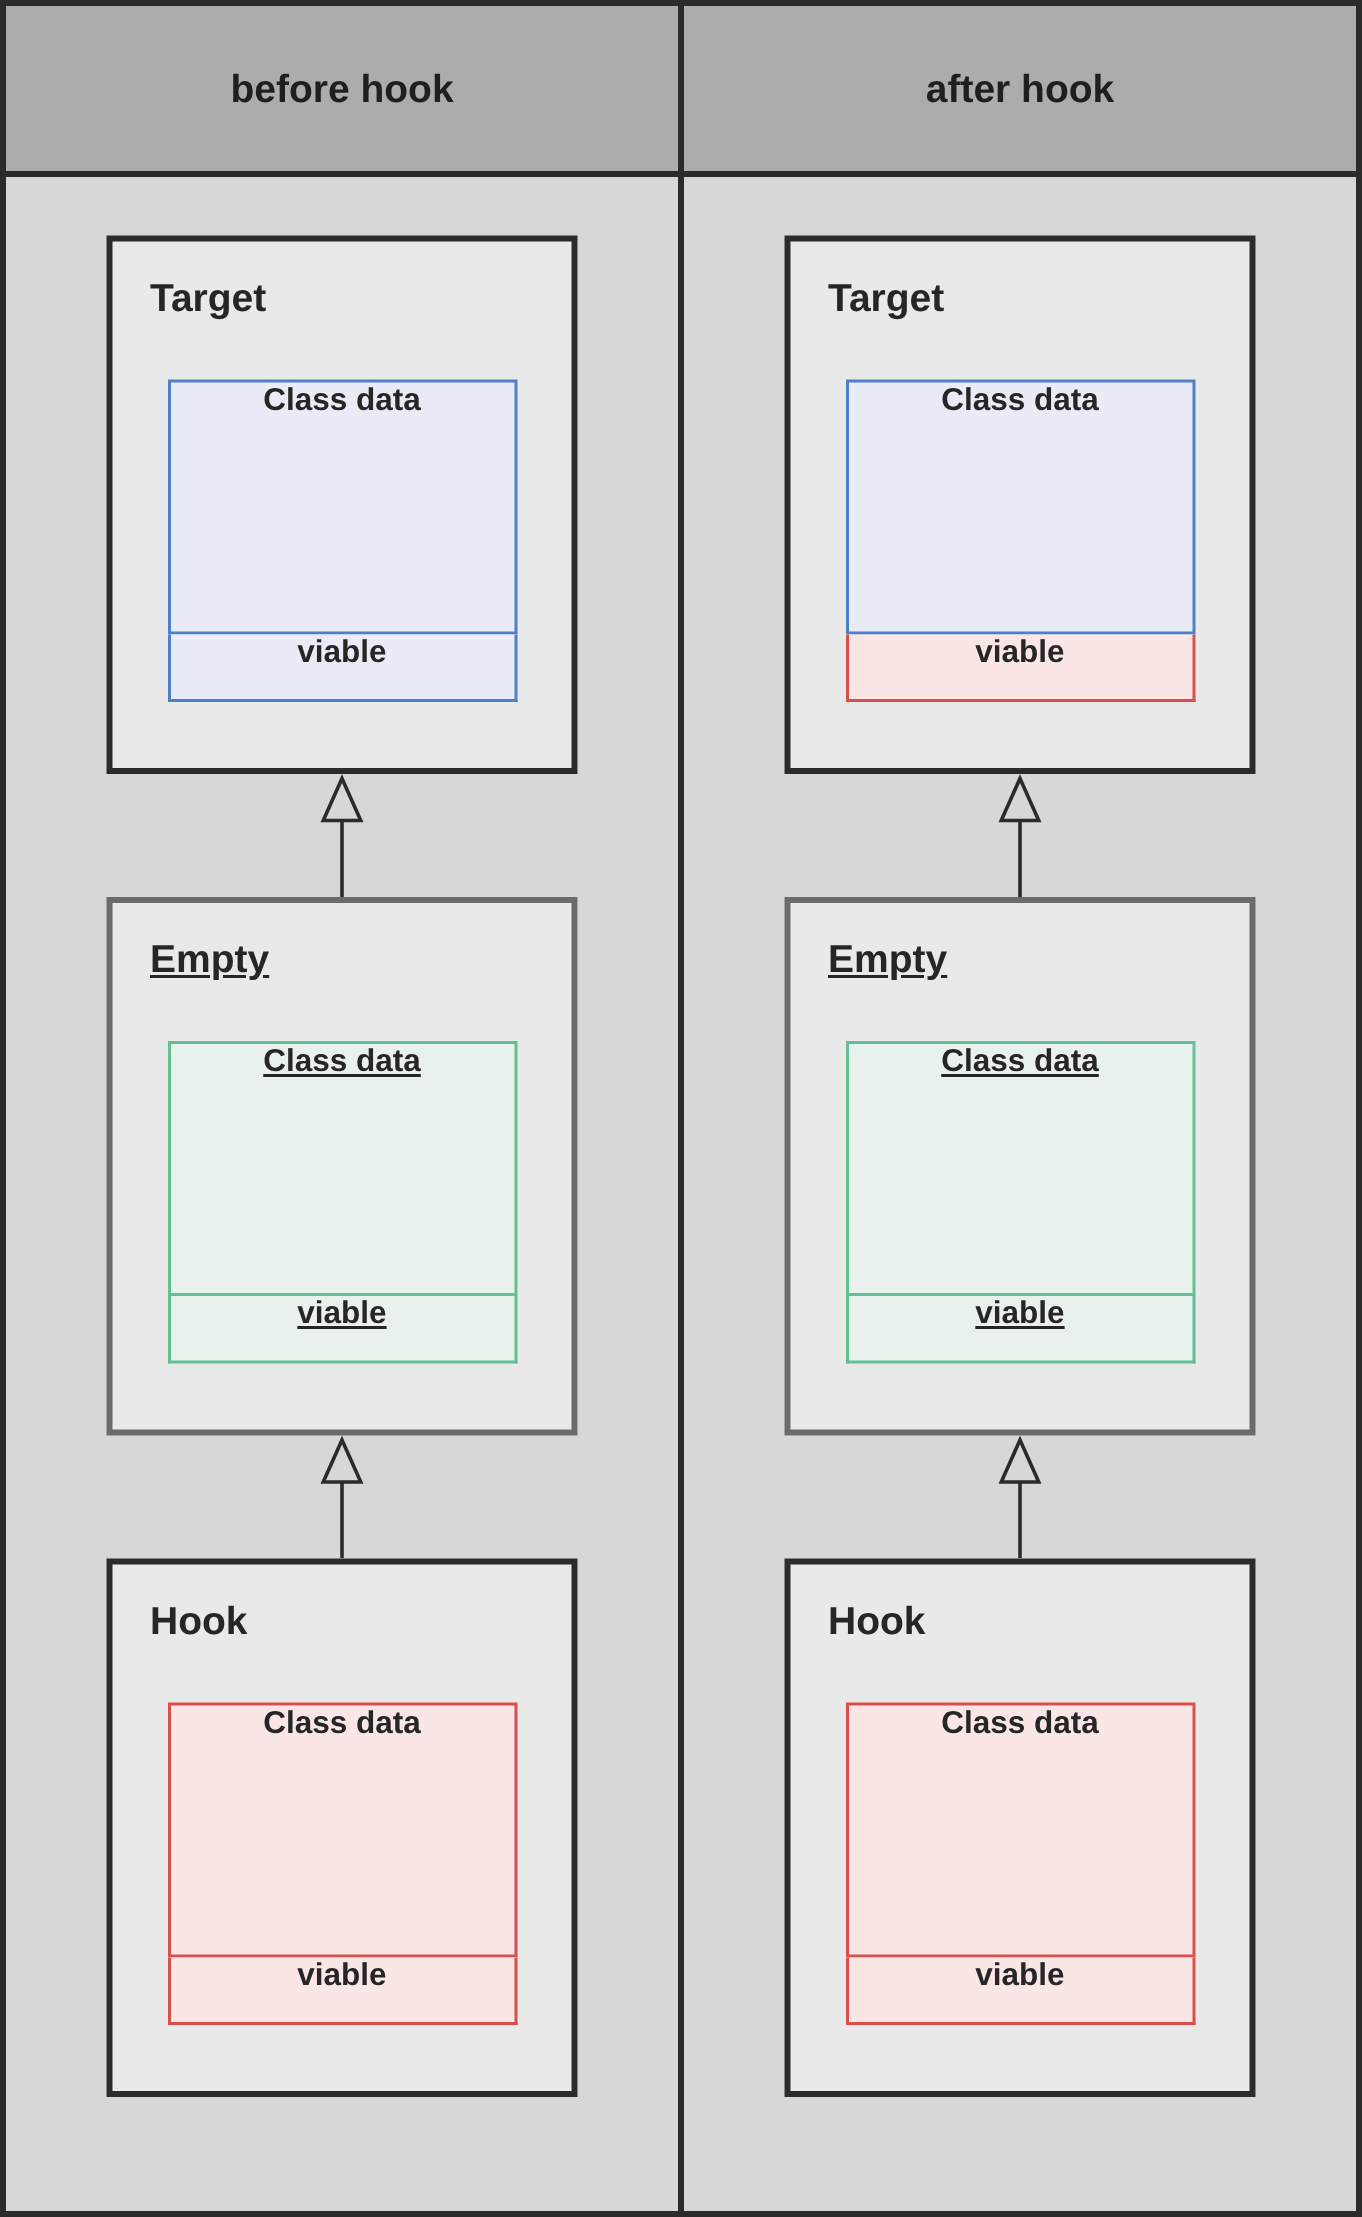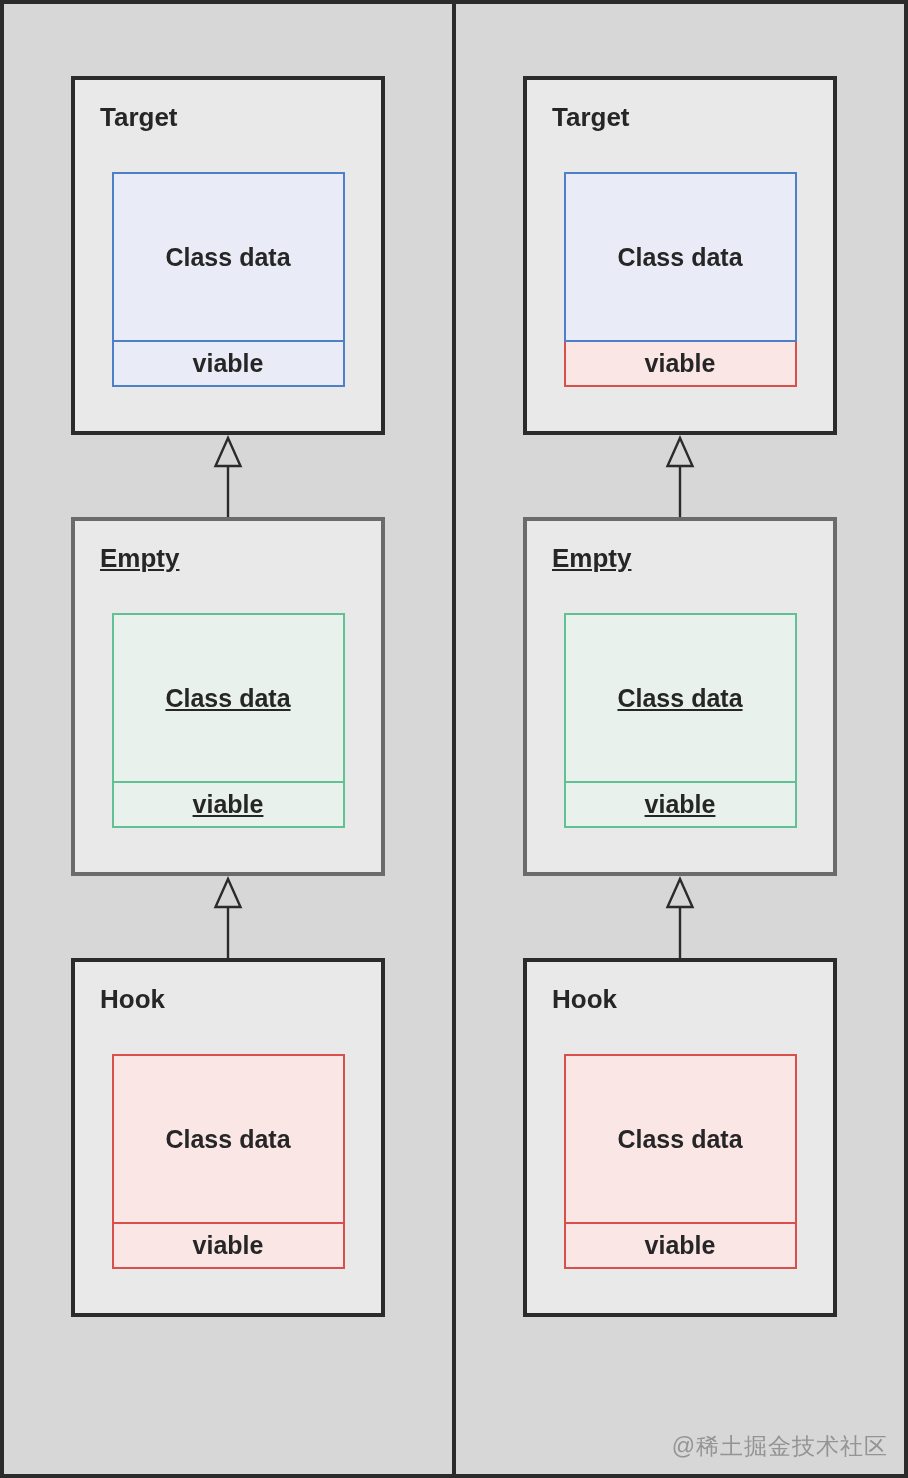--- a/index.html
+++ b/index.html
@@ -28,44 +28,43 @@
     justify-content: center;
     font-size: 26px;
     font-weight: 600;
     color: #1f1f1f;
   }
   .col-body {
     flex: 1;
     display: flex;
     flex-direction: column;
     align-items: center;
-    padding-top: 72px;
+    padding-top: 39px;
   }
   .class-box {
     flex: none;
     width: 314px;
     height: 359px;
     box-sizing: border-box;
     background: #e9e9e9;
     border: 4px solid #2b2b2b;
   }
   .class-box.gray-border { border-color: #6b6b6b; text-decoration: underline; }
   .class-name {
     margin: 22px 0 0 25px;
     font-size: 26px;
     font-weight: 600;
     line-height: 30px;
   }
   .uml { width: 233px; margin: 40px auto 0; }
   .compartment {
     box-sizing: border-box;
     display: flex;
-    align-items: center;
     justify-content: center;
-    font-size: 25px;
+    font-size: 21px;
     font-weight: 600;
     text-align: center;
   }
   .comp-data  { height: 170px; border: 2px solid; }
   .comp-viable{ height: 45px;  border: 2px solid; border-top: none; }
   .scheme-blue  { border-color: #4e7fc9; background: #e9ecf7; }
   .scheme-green { border-color: #62c095; background: #e9f1ec; }
   .scheme-red   { border-color: #d94f4b; background: #f9e6e5; }
   .arrow { flex: none; height: 82px; line-height: 0; }
   .watermark {
@@ -77,20 +76,23 @@
     color: #949494;
     font-weight: 400;
   }
 </style>
 </head>
 <body>
 
 <div class="page">
 
   <div class="col first">
+    <div class="col-header">
+      <span>before hook</span>
+    </div>
     <div class="col-body">
 
       <section class="class-box">
         <div class="class-name">Target</div>
         <div class="uml">
           <div class="compartment comp-data scheme-blue">
             <span>Class data</span>
           </div>
           <div class="compartment comp-viable scheme-blue">
             <span>viable</span>
@@ -133,20 +135,23 @@
           <div class="compartment comp-viable scheme-red">
             <span>viable</span>
           </div>
         </div>
       </section>
 
     </div>
   </div>
 
   <div class="col">
+    <div class="col-header">
+      <span>after hook</span>
+    </div>
     <div class="col-body">
 
       <section class="class-box">
         <div class="class-name">Target</div>
         <div class="uml">
           <div class="compartment comp-data scheme-blue">
             <span>Class data</span>
           </div>
           <div class="compartment comp-viable scheme-red">
             <span>viable</span>
@@ -188,14 +193,13 @@
           </div>
           <div class="compartment comp-viable scheme-red">
             <span>viable</span>
           </div>
         </div>
       </section>
 
     </div>
   </div>
 
-  <div class="watermark">@稀土掘金技术社区</div>
 </div>
 
 </body></html>

